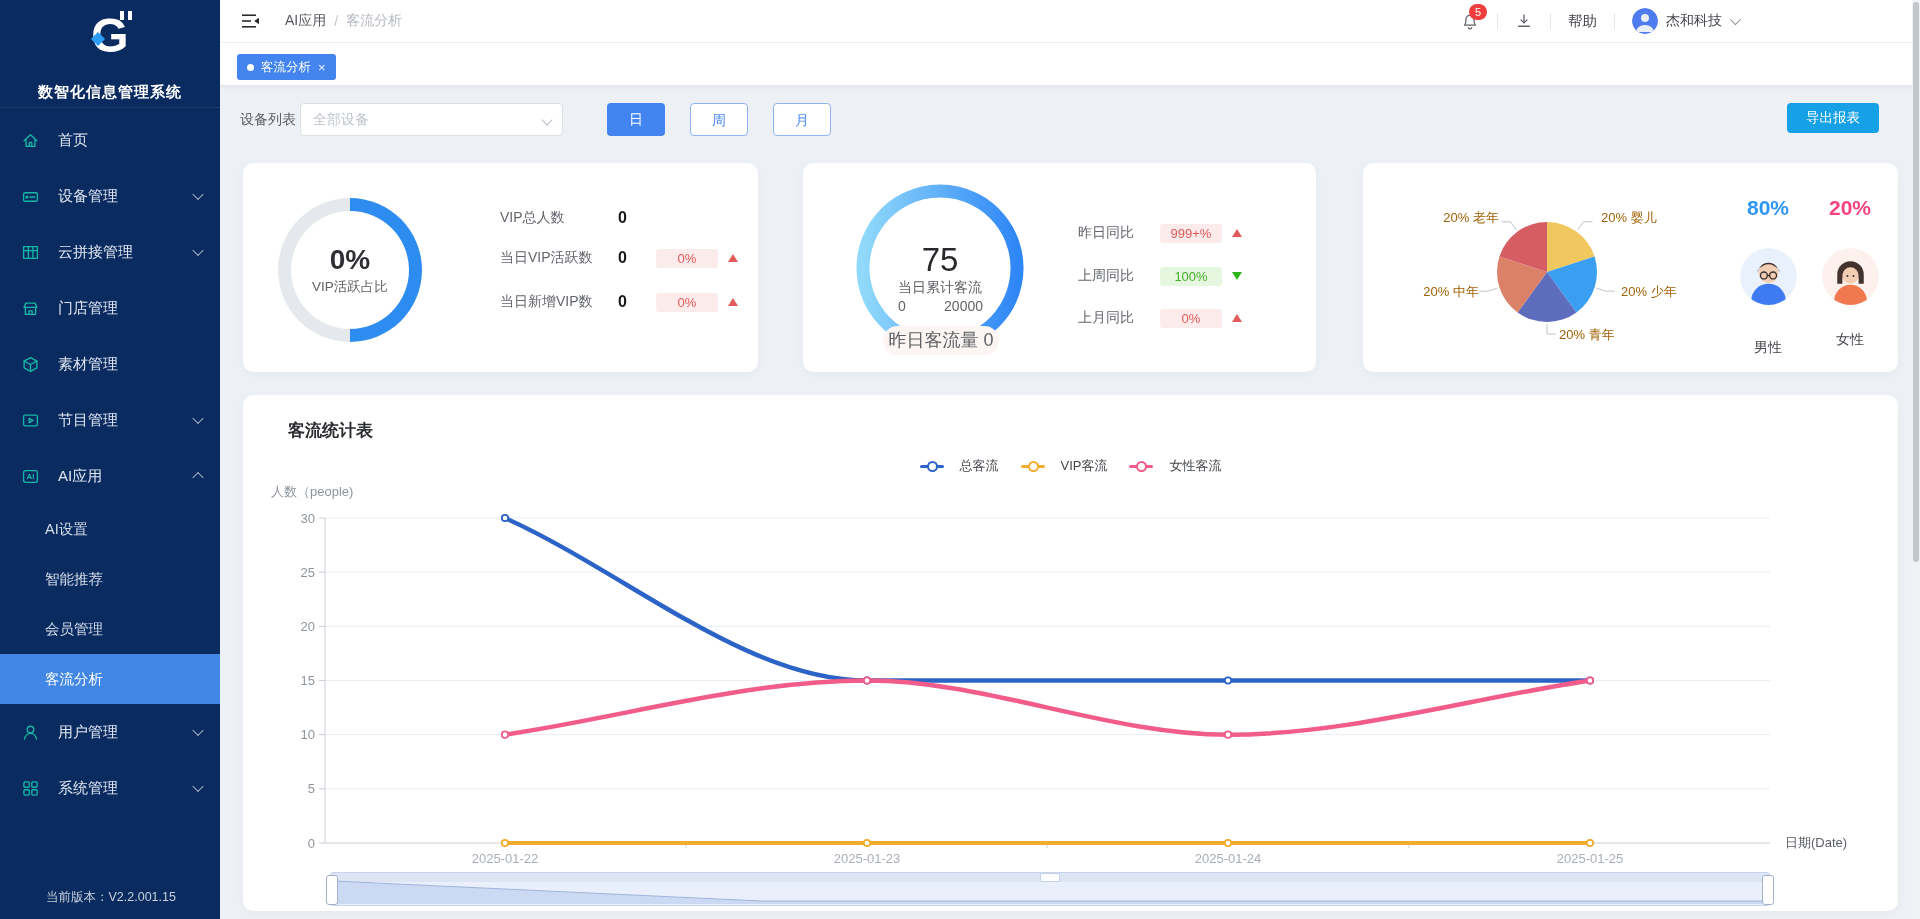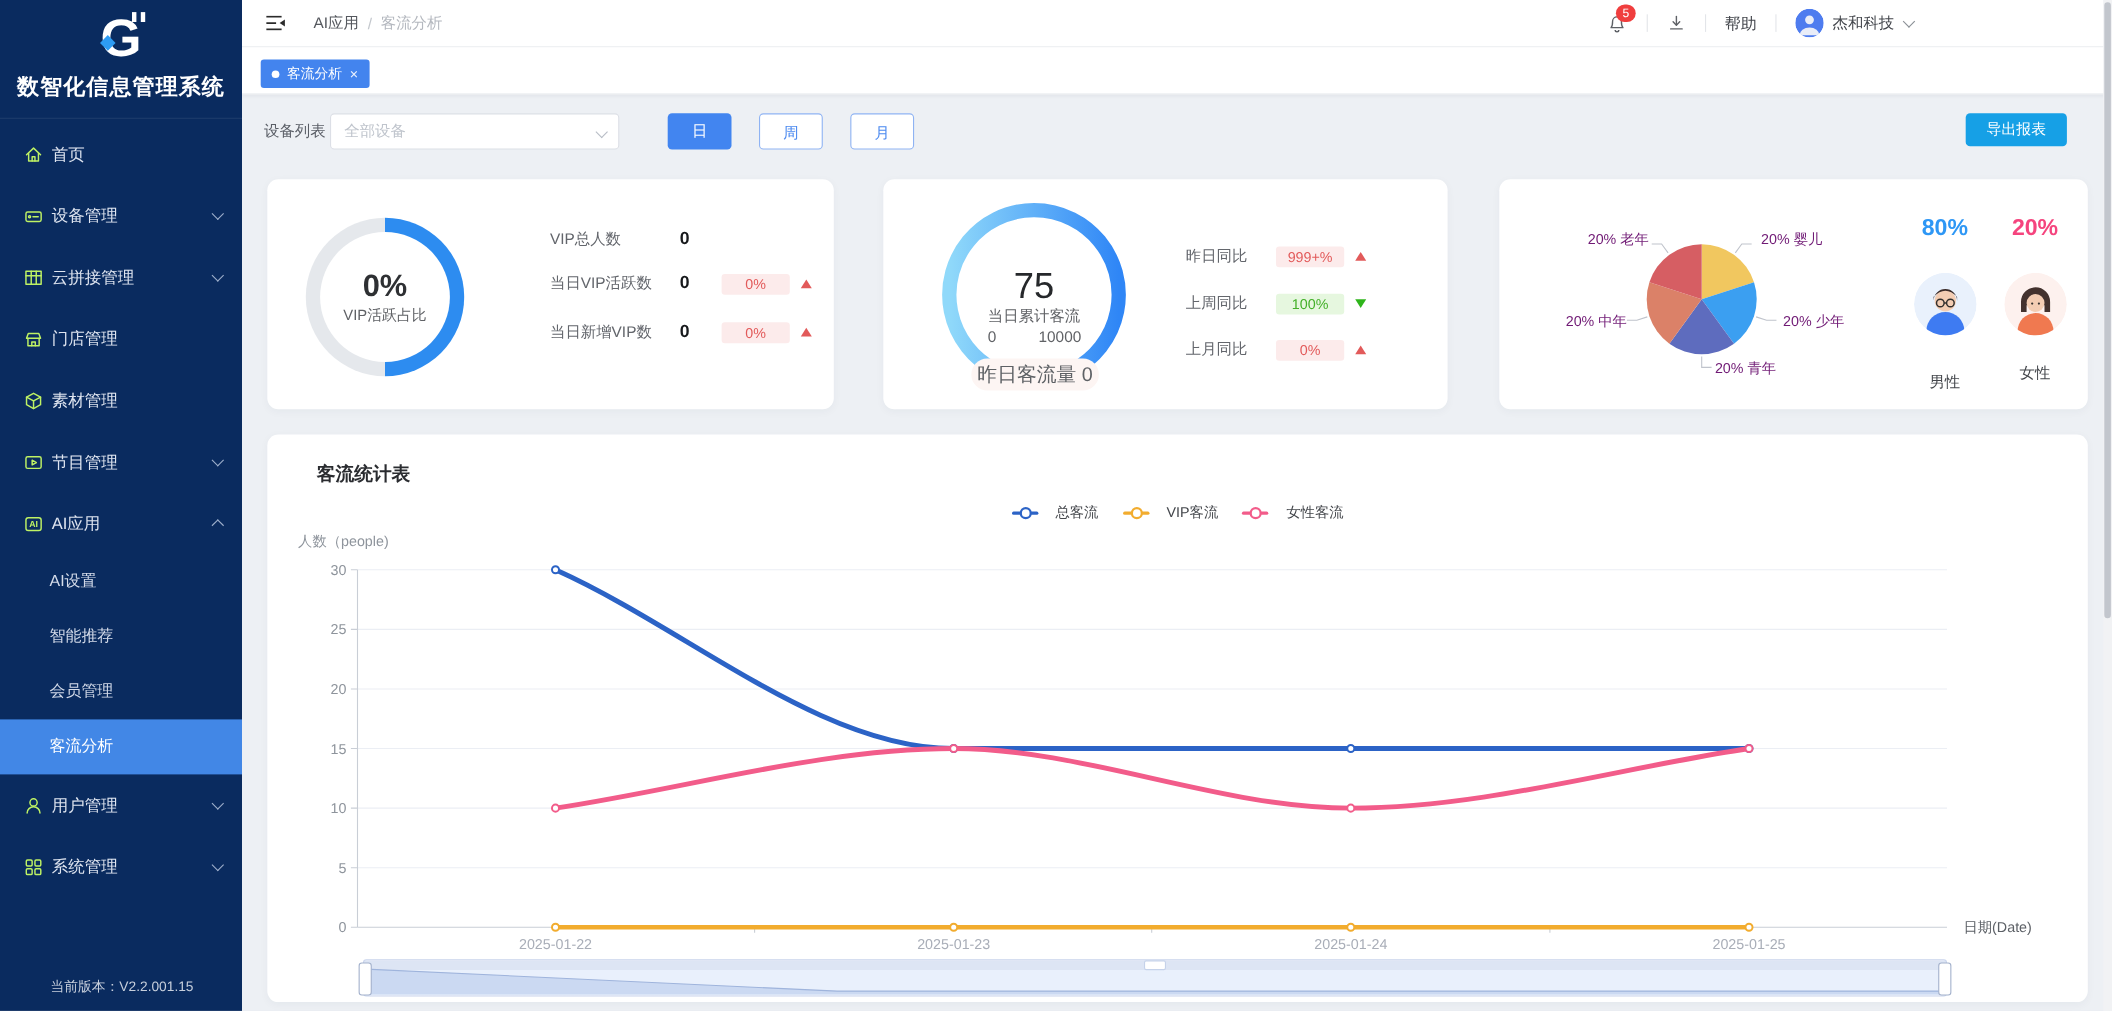--- a/index.html
+++ b/index.html
@@ -5,24 +5,24 @@
   html,body{margin:0;padding:0;background:#dfe2e8;}
   #screen{position:relative;width:1920px;height:919px;background:#EDF0F4;overflow:hidden;
           font-family:"Liberation Sans","DejaVu Sans",sans-serif;color:#303133;}
   
   #sidebar{position:absolute;left:0;top:0;width:220px;height:919px;background:#0A2B5F;z-index:5;}
   .logo-wrap{height:107px;border-bottom:1px solid rgba(255,255,255,.09);text-align:center;}
   .logo-g{position:relative;display:inline-block;margin-top:8px;height:56px;width:60px;}
   .logo-g .g{font-size:48px;font-weight:800;color:#fff;line-height:56px;}
   .logo-g .diamond{position:absolute;left:13px;top:26px;width:10px;height:10px;background:#2D9CF4;transform:rotate(45deg);}
   .logo-g .tick{position:absolute;top:3px;width:4px;height:9px;background:#fff;}
-  .app-title{color:#fff;font-size:20px;font-weight:bold;letter-spacing:1px;margin-top:1px;}
+  .app-title{color:#fff;font-size:15px;font-weight:bold;letter-spacing:1px;margin-top:19px;}
   #menu{position:absolute;top:112px;left:0;width:220px;}
   .menu-item{position:relative;height:56px;display:flex;align-items:center;padding-left:22px;box-sizing:border-box;color:#DFE5F0;font-size:15px;cursor:pointer;}
-  .menu-item .micon{width:17px;height:17px;margin-right:8px;color:#bef264;flex:0 0 17px;}
+  .menu-item .micon{width:17px;height:17px;margin-right:19px;color:#14b8a6;flex:0 0 17px;}
   .menu-item .micon svg{width:17px;height:17px;display:block;}
   .submenu-item{position:relative;height:50px;line-height:50px;padding-left:45px;color:#D5DCEA;font-size:14.5px;cursor:pointer;}
   .submenu-item.active{background:#4287E6;color:#fff;}
   .chev{position:absolute;right:18px;top:50%;width:7px;height:7px;border-right:1.5px solid #9FB0CC;border-bottom:1.5px solid #9FB0CC;}
   .chev.down{transform:translateY(-70%) rotate(45deg);}
   .chev.up{transform:translateY(-30%) rotate(-135deg);}
   .version{position:absolute;left:46px;bottom:13px;color:#C7CFDC;font-size:12.5px;}
   
   #topbar{position:absolute;left:220px;top:0;width:1700px;height:43px;background:#fff;border-bottom:1px solid #ECEEF1;display:flex;align-items:center;box-sizing:border-box;padding:0 22px;}
   .menu-fold{width:18px;height:14px;cursor:pointer;margin-right:25px;color:#2E2E2E;}
@@ -73,21 +73,21 @@
   .stat-badge.green{background:#E6F7DF;color:#44B02A;}
   .tri-up{width:0;height:0;border-left:5px solid transparent;border-right:5px solid transparent;border-bottom:8px solid #E25A5A;}
   .tri-down{width:0;height:0;border-left:5px solid transparent;border-right:5px solid transparent;border-top:8px solid #2FB51B;}
   
   .gauge-svg{position:absolute;left:0;top:0;}
   .gauge-val{position:absolute;left:72px;top:78px;width:130px;text-align:center;font-size:33px;font-weight:500;color:#26282B;}
   .gauge-lab{position:absolute;left:57px;top:116px;width:160px;text-align:center;font-size:14px;color:#606266;}
   .gauge-minmax{position:absolute;left:95px;top:135px;width:85px;display:flex;justify-content:space-between;font-size:14px;color:#606266;}
   .gauge-pill{position:absolute;left:80px;top:163px;width:116px;height:29px;background:#FDF5F3;border-radius:15px;text-align:center;line-height:29px;font-size:18px;color:#5E6165;}
   
-  .pie-label{position:absolute;font-size:13px;color:#701a75;white-space:nowrap;}
+  .pie-label{position:absolute;font-size:13px;color:#a16207;white-space:nowrap;}
   .gender-pct{position:absolute;width:70px;text-align:center;font-size:21px;font-weight:bold;}
   .gender-name{position:absolute;width:70px;text-align:center;font-size:14px;color:#45484D;}
   .avatar-circle{position:absolute;width:57px;height:57px;border-radius:50%;overflow:hidden;}
   
   .chart-title{position:absolute;left:45px;top:24px;font-size:17px;font-weight:bold;color:#2A2C30;}
   .legend{position:absolute;left:0;top:62px;width:100%;display:flex;justify-content:center;gap:22px;}
   .leg-item{display:flex;align-items:center;gap:16px;cursor:pointer;text-align:center;}
   .leg-mark{position:relative;width:24px;height:3px;border-radius:2px;}
   .leg-mark i{position:absolute;left:7px;top:-4px;width:7px;height:7px;border-radius:50%;background:#fff;border:2px solid;}
   .leg-text{font-size:13px;color:#44474C;}
@@ -328,21 +328,21 @@
             <stop offset="0%" stop-color="#90D9FA"></stop>
             <stop offset="100%" stop-color="#2F86F6"></stop>
           </linearGradient>
         </defs>
         <path d="M100.85068966548643,172.9869646501374 A77,77 0 1 1 173.1493103345136,172.98696465013737" fill="none" stroke="url(#gaugeGrad)" stroke-width="13" stroke-linecap="round"></path>
       </svg>
     <div class="gauge-val">75</div>
     <div class="gauge-lab">当日累计客流</div>
     <div class="gauge-minmax">
       <span>0</span>
-      <span>10000</span>
+      <span>20000</span>
     </div>
     <div class="gauge-pill">昨日客流量 0</div>
     <div id="traffic-rows">
         <div class="stat-row" style="left: 275px; top: 58px;">
           <div class="stat-label" style="width: 82px;">昨日同比</div>
           <div class="stat-badge red">999+%</div>
           <div class="tri-up"></div>
         </div>
         <div class="stat-row" style="left: 275px; top: 101px;">
           <div class="stat-label" style="width: 82px;">上周同比</div>

